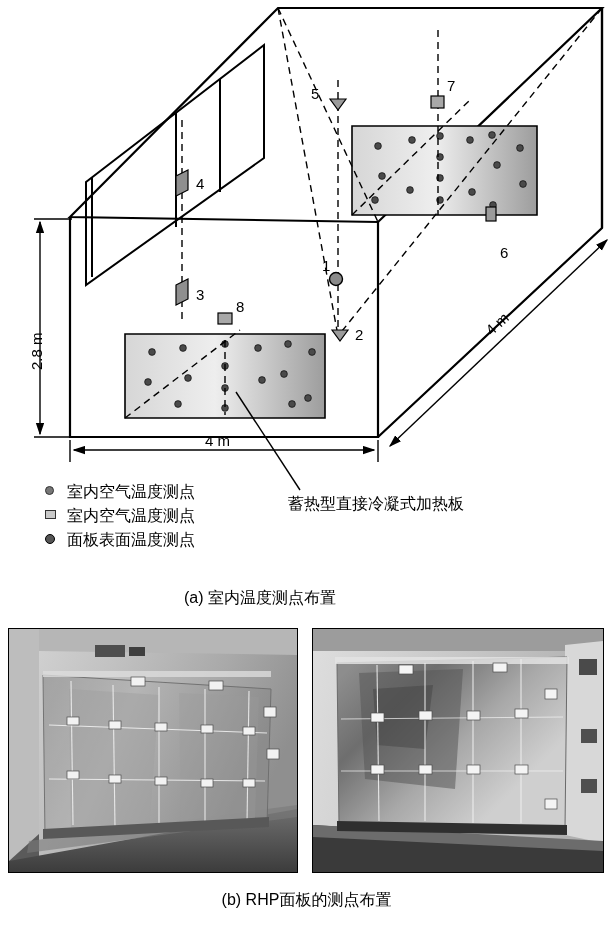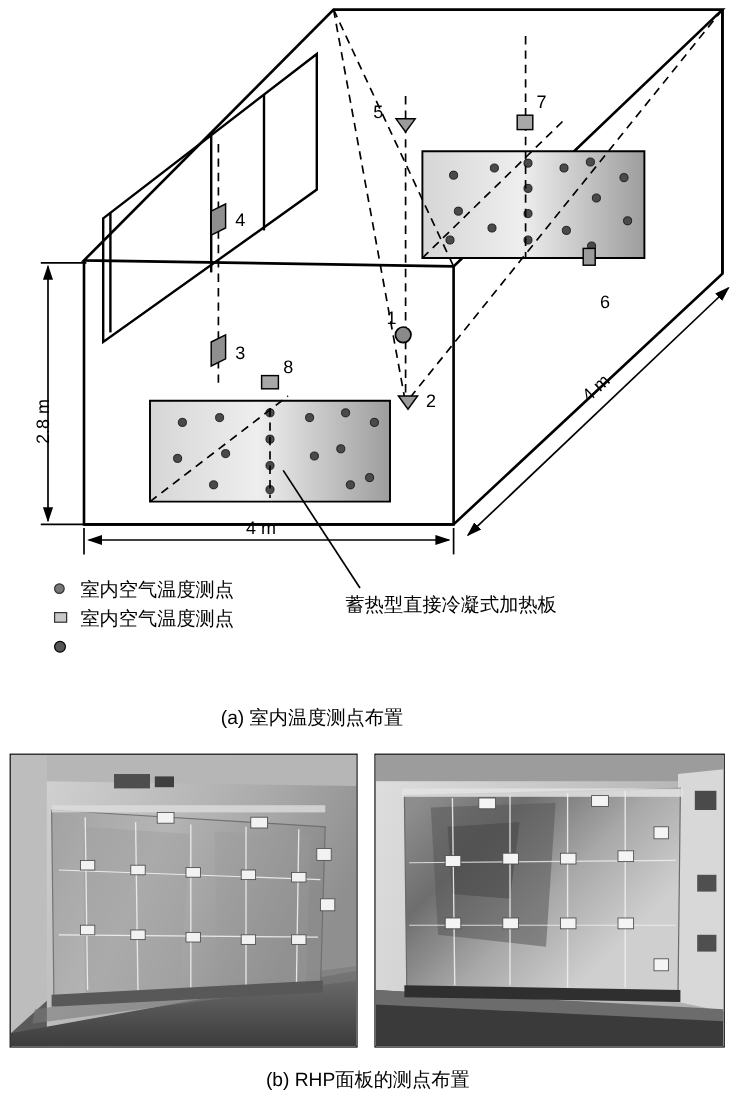--- a/index.html
+++ b/index.html
@@ -217,20 +217,21 @@
       <div class="leg-row">
         <span class="leg-sym sym-air"></span>
         <span class="leg-txt">室内空气温度测点</span>
       </div>
       <div class="leg-row">
         <span class="leg-sym sym-env"></span>
         <span class="leg-txt">室内空气温度测点</span>
       </div>
       <div class="leg-row">
         <span class="leg-sym sym-pan"></span>
+        <span class="leg-txt">面板表面温度测点</span>
       </div>
     </div>
 
     <div id="plate-note">蓄热型直接冷凝式加热板</div>
 
     <div id="cap-a">(a) 室内温度测点布置</div>
   </div>
 
   <div id="fig-b">
     <div id="photos">

